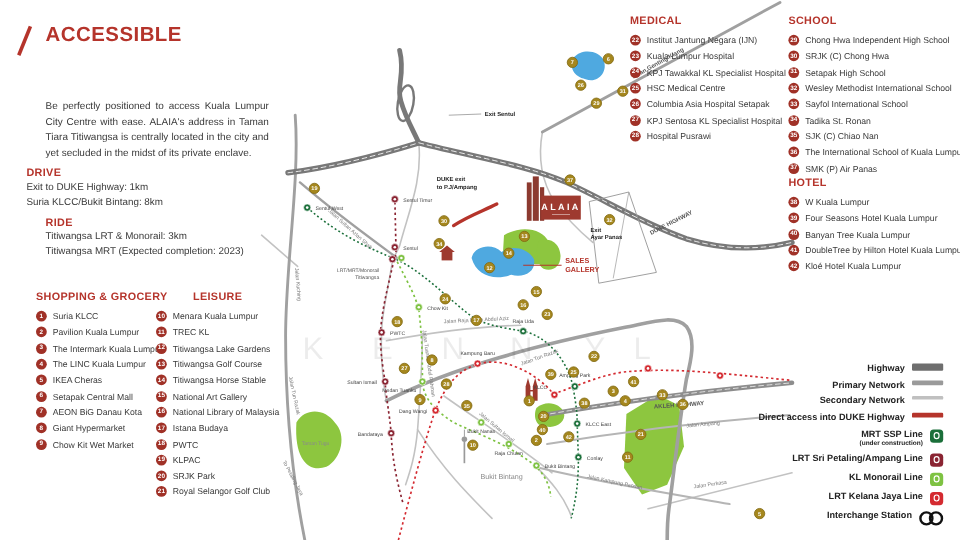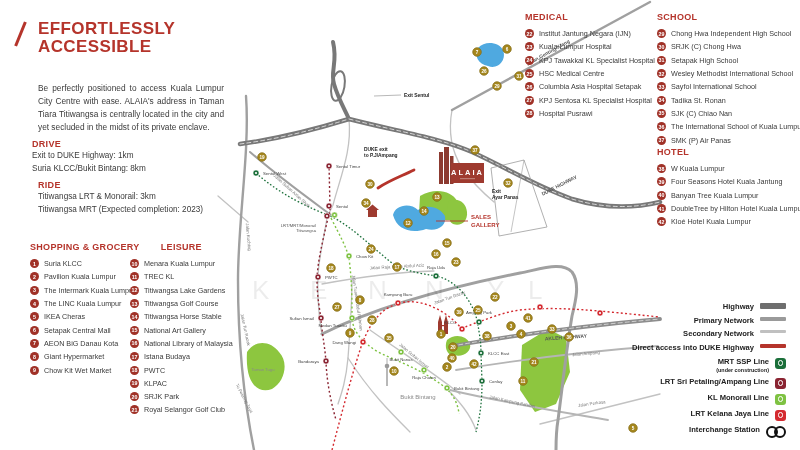--- a/index.html
+++ b/index.html
@@ -429,26 +429,25 @@
       </g>
       <g>
         <circle cx="474" cy="364" r="4.3" fill="#a5871e" stroke="#826a12" stroke-width="0.7"></circle>
         <text x="474" y="365.7" font-size="4.6" font-weight="bold" fill="#fff" text-anchor="middle">42</text>
       </g>
     </g>
 </svg>
 
 <div class="abs slash"></div>
 <div class="abs title">
-  <div>EFFORTLESSLY</div>
   <div>ACCESSIBLE</div>
 </div>
 <div class="abs intro-body">Be perfectly positioned to access Kuala Lumpur City Centre with ease. ALAIA's address in Taman Tiara Titiwangsa is centrally located in the city and yet secluded in the midst of its private enclave.</div>
 
-<div class="abs" style="left:32px;top:139px">
+<div class="abs" style="left:22px;top:139px">
   <div class="sec-h">DRIVE</div>
   <div class="sec-items">
     <div>Exit to DUKE Highway: 1km</div>
     <div>Suria KLCC/Bukit Bintang: 8km</div>
   </div>
 </div>
 <div class="abs" style="left:38px;top:180px">
   <div class="sec-h">RIDE</div>
   <div class="sec-items">
     <div>Titiwangsa LRT &amp; Monorail: 3km</div>
@@ -618,21 +617,21 @@
       </div>
     </div>
     <div class="cat" style="left: 657px; top: 147px;">
       <div class="sec-h">HOTEL</div>
       <div class="row">
         <span class="num">38</span>
         <span class="lbl">W Kuala Lumpur</span>
       </div>
       <div class="row">
         <span class="num">39</span>
-        <span class="lbl">Four Seasons Hotel Kuala Jantung</span>
+        <span class="lbl">Four Seasons Hotel Kuala Lumpur</span>
       </div>
       <div class="row">
         <span class="num">40</span>
         <span class="lbl">Banyan Tree Kuala Lumpur</span>
       </div>
       <div class="row">
         <span class="num">41</span>
         <span class="lbl">DoubleTree by Hilton Hotel Kuala Lumpur</span>
       </div>
       <div class="row">

